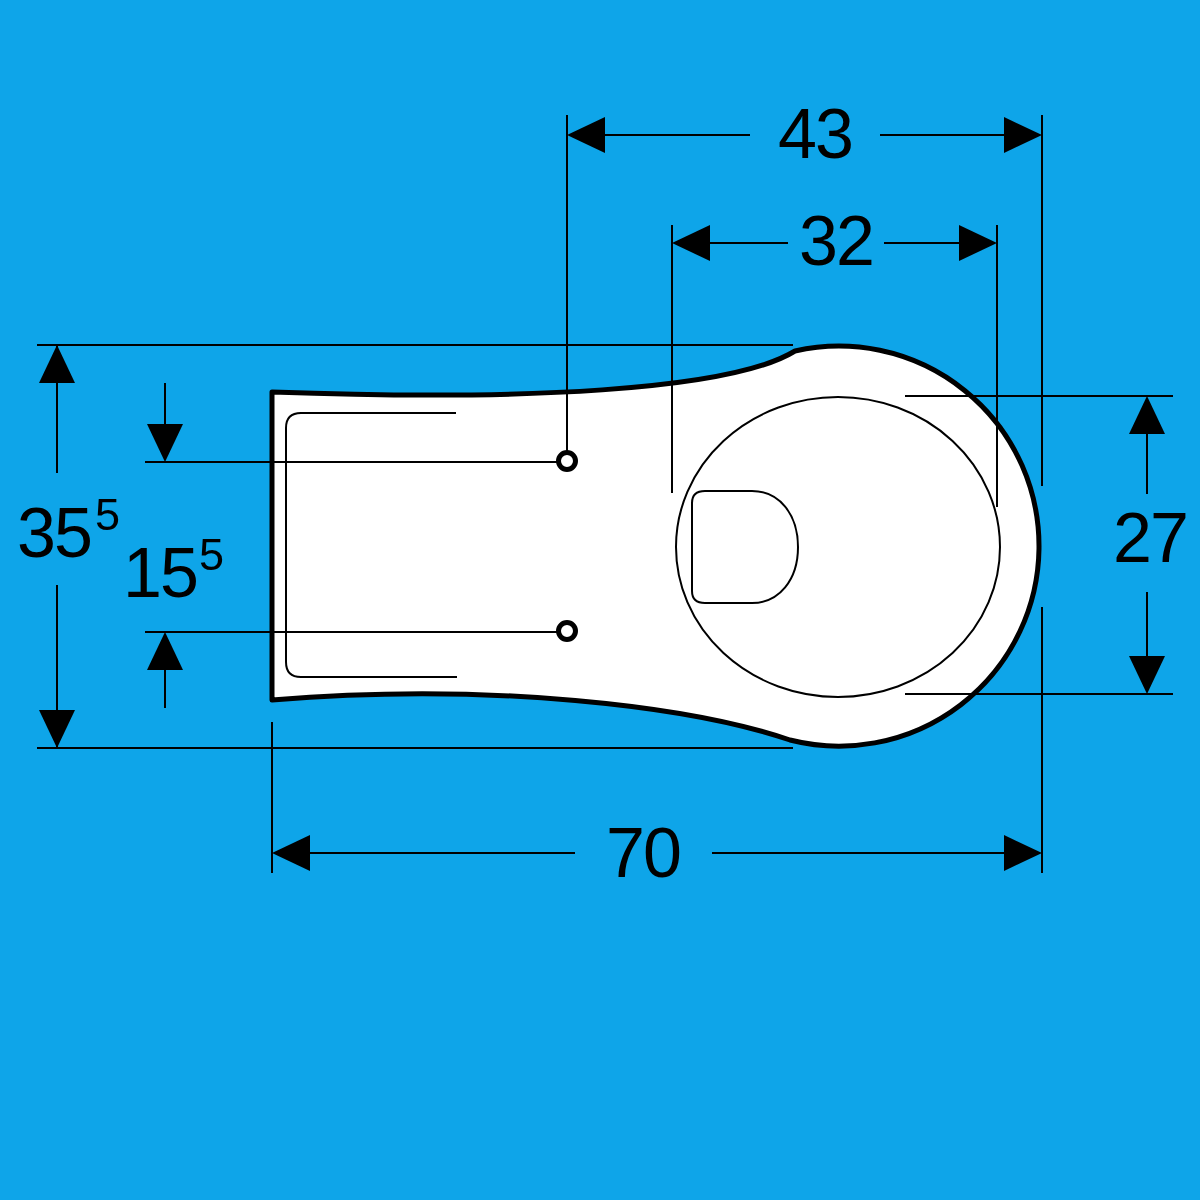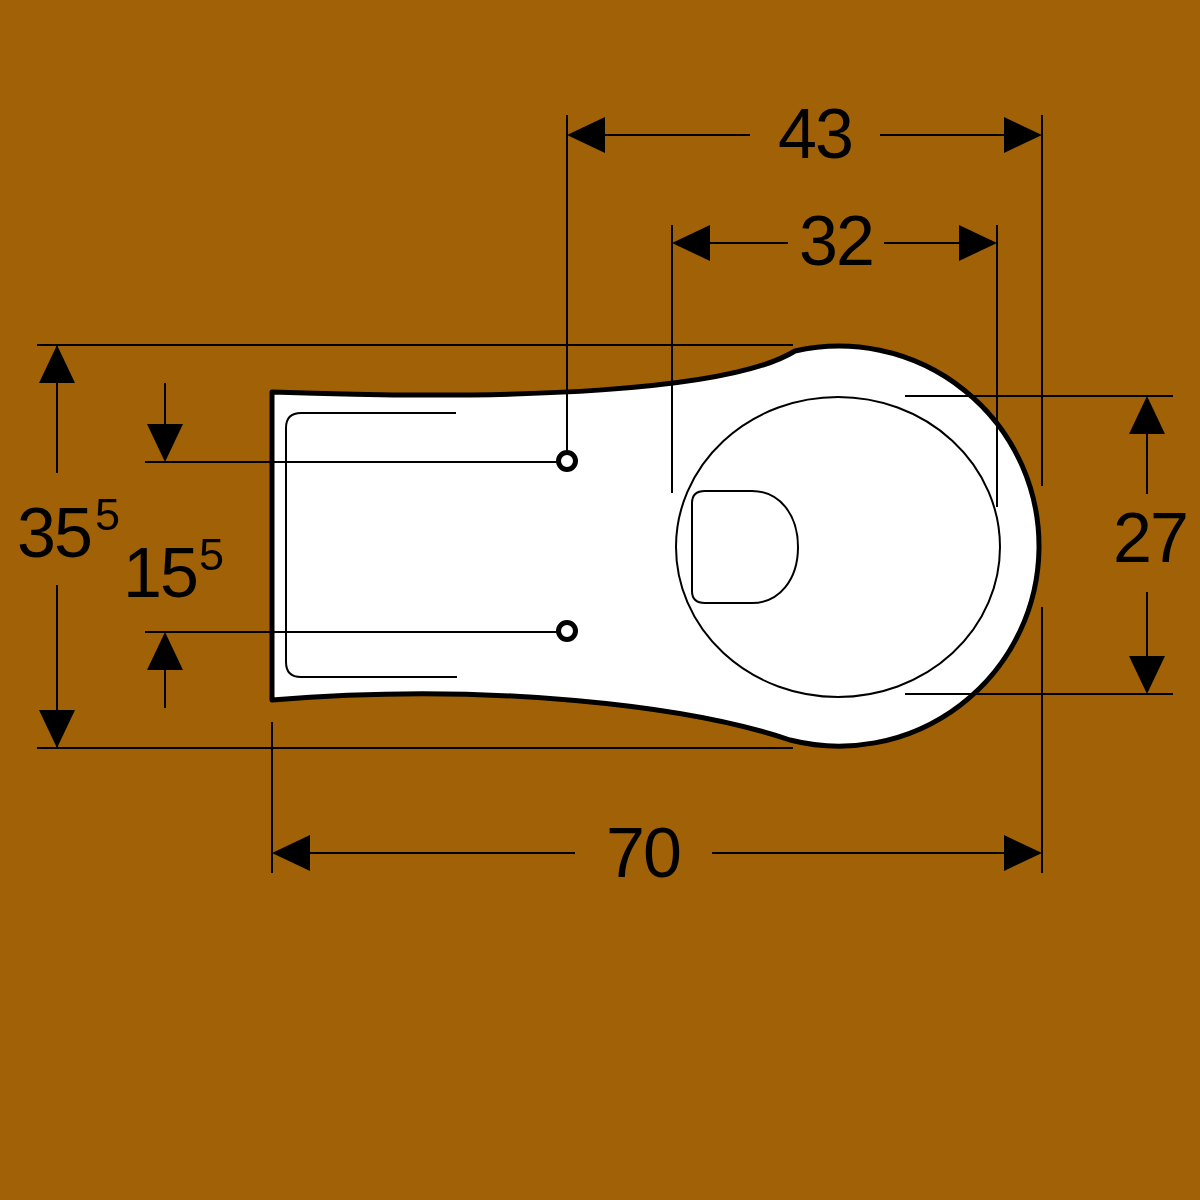--- a/index.html
+++ b/index.html
@@ -4,21 +4,21 @@
 <style>
   html, body {
     margin: 0;
     padding: 0;
     background: #ffffff;
   }
   .canvas {
     position: relative;
     width: 1200px;
     height: 1200px;
-    background: #a16207;
+    background: #0ea5e9;
     overflow: hidden;
   }
   svg text {
     font-family: "Liberation Sans", "DejaVu Sans", sans-serif;
     fill: #000000;
     letter-spacing: -2px;
   }
   .dim-num { font-size: 70px; }
   .dim-sup { font-size: 45px; }
 </style>

